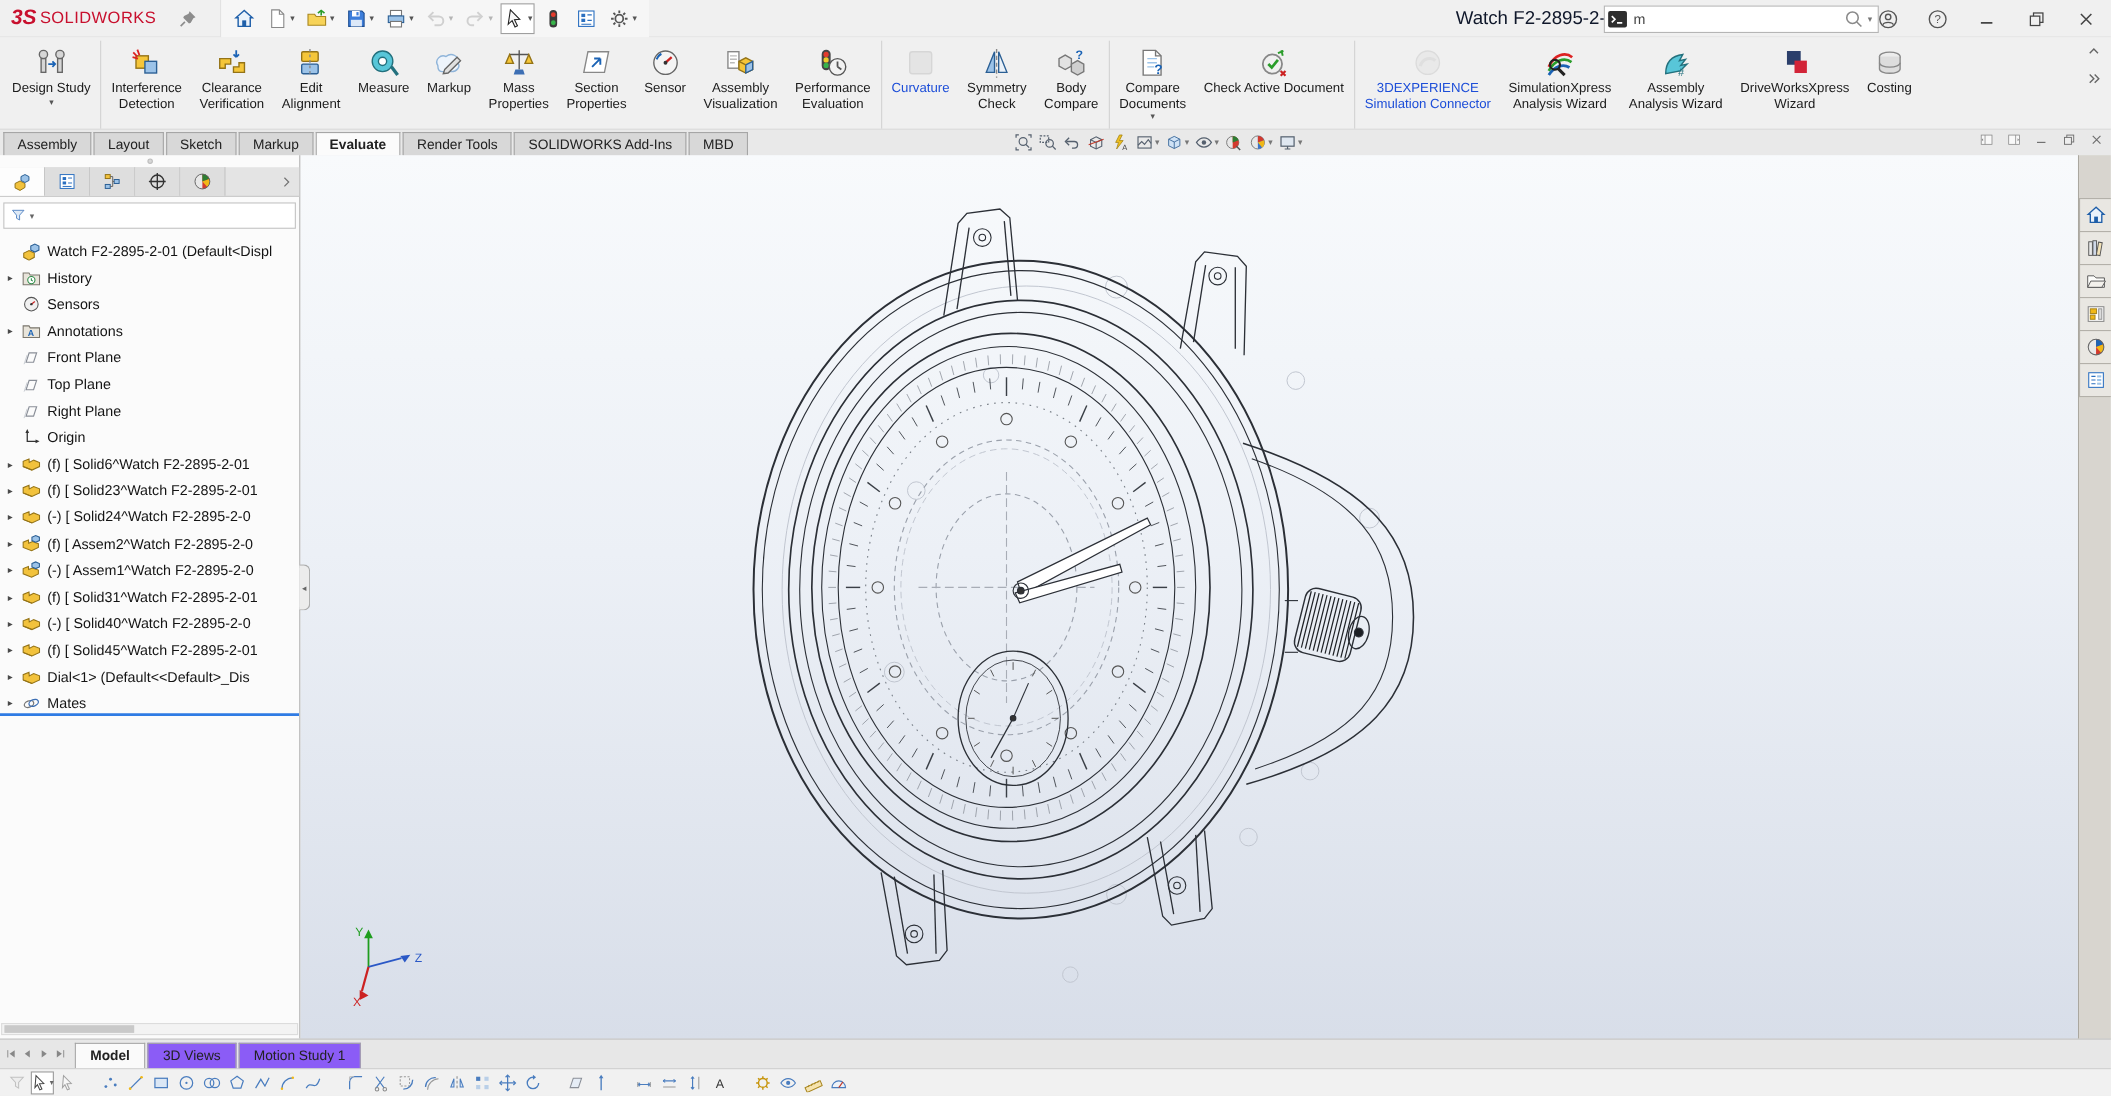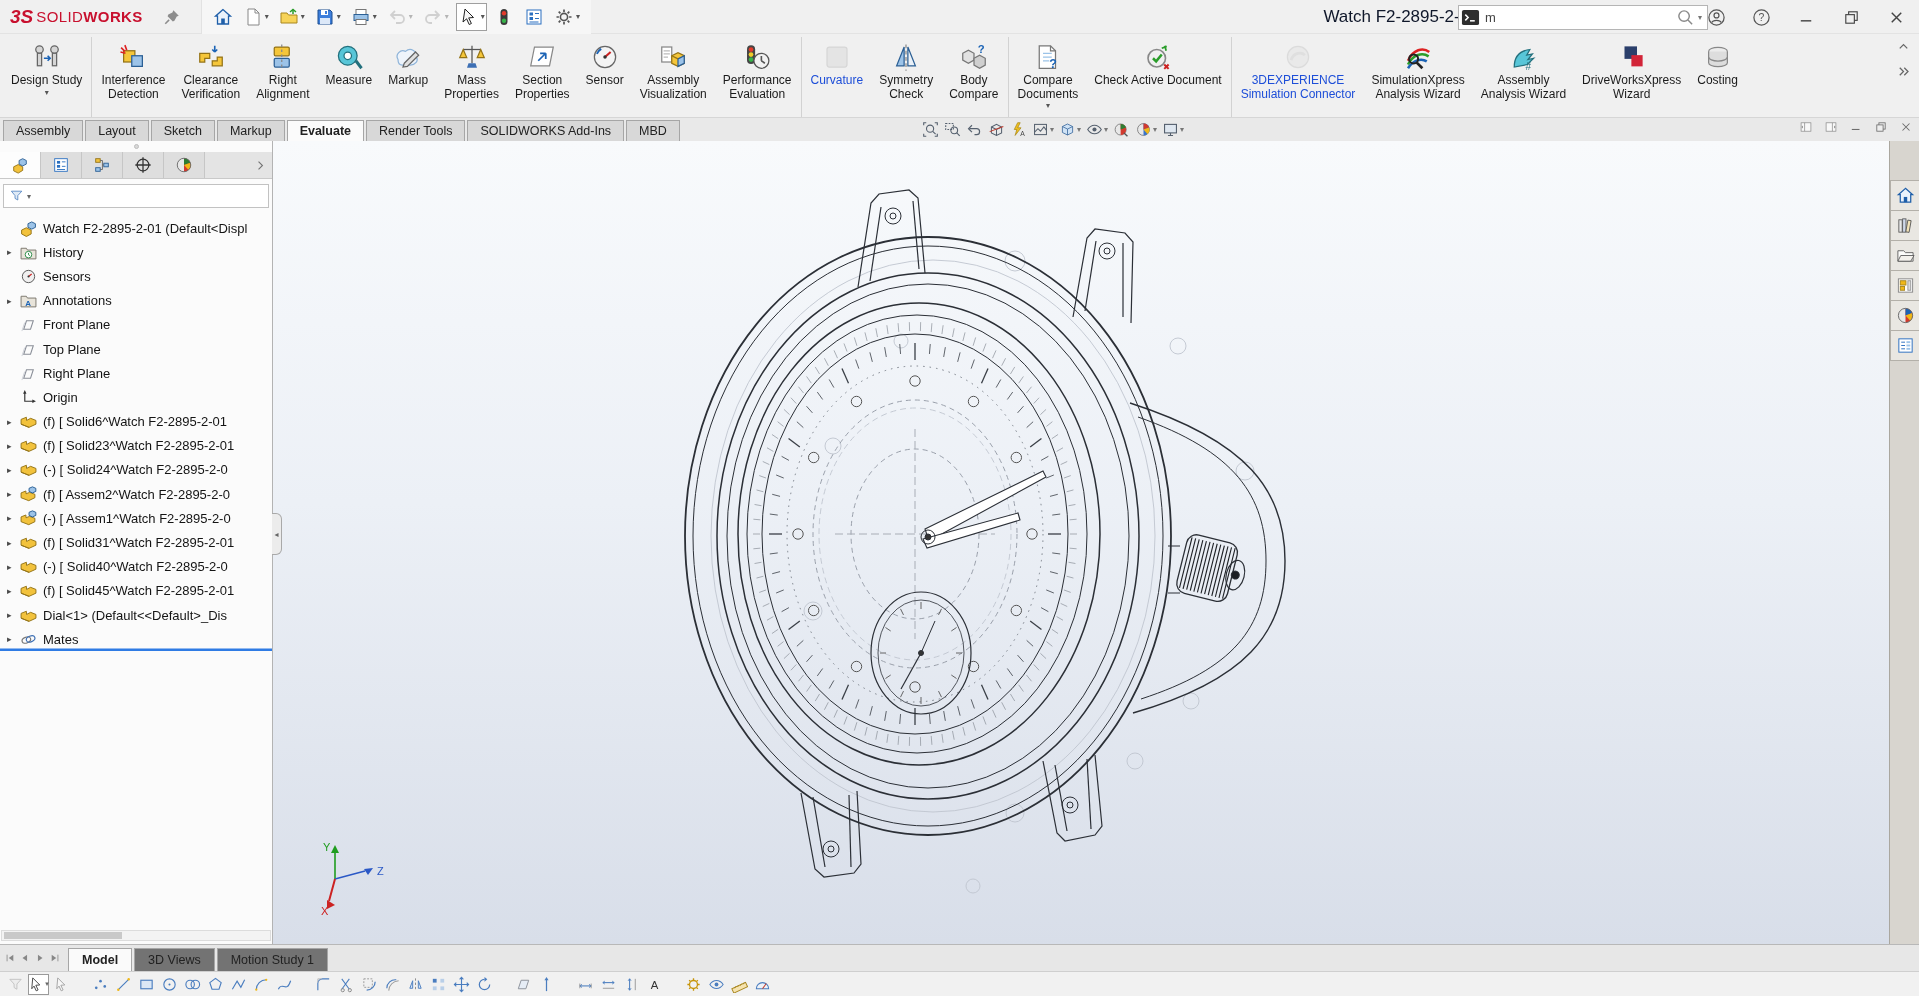--- a/index.html
+++ b/index.html
@@ -6,21 +6,21 @@
   html,body{width:1919px;height:996px;overflow:hidden}
   body{font-family:"Liberation Sans",sans-serif;font-size:13px;background:#f0f0f0;color:#1a1a1a}
   svg{display:block;width:100%;height:100%}
   .ic{display:inline-block;flex:none}
 
   
   .titlebar{height:34px;background:#f0f0f0;display:flex;align-items:center;position:relative;border-bottom:1px solid #e3e3e3}
   .logo{display:flex;align-items:center;margin:0 10px 0 10px;white-space:nowrap}
   .lmark{font-style:italic;font-weight:700;font-size:19px;color:#c8102e;margin-right:3px}
   .lsolid{font-weight:400;font-size:15px;color:#c8102e;letter-spacing:.4px}
-  .lworks{font-weight:700;font-size:15px;color:#c8102e;letter-spacing:.4px}
+  .lworks{font-weight:400;font-size:15px;color:#c8102e;letter-spacing:.4px}
   .menus{display:flex;align-items:center}
   .menu-item{padding:6px 11px;color:#1a1a1a;font-size:13.5px}
   .pinbtn{width:22px;height:22px;margin:0 8px;padding:2px}
   .qat{display:flex;align-items:center;margin-left:10px;height:34px;background:#f6f6f6;padding:0 6px;border-left:1px solid #e2e2e2}
   .qbtn{display:flex;align-items:center;padding:3px 2px;margin:0 2px;border:1px solid transparent}
   .qbtn .ic{width:20px;height:20px}
   .qbtn .dd{font-size:8px;color:#555;margin-left:2px}
   .qbtn.disabled{opacity:.4}
   .qbtn.boxed{border:1px solid #9f9f9f;background:#fff;padding-right:1px}
   .win-title{position:absolute;left:1010px;width:480px;text-align:right;font-size:17px;color:#0f172a;white-space:nowrap}
@@ -85,21 +85,21 @@
 
   .taskpane{width:30px;background:#d8d5cf;border-left:1px solid #aaa79f;display:flex;flex-direction:column;padding-top:39px}
   .tpbtn{height:31px;display:flex;align-items:center;justify-content:center;background:#e9e7e2;border:1px solid #b3b0a9;border-right:none;margin-bottom:-1px}
   .tpbtn .ic{width:19px;height:19px}
 
   
   .doctabs{height:27px;background:#e7e7e7;border-top:1px solid #b8b8b8;display:flex;align-items:flex-end;padding-left:2px}
   .dnav{display:flex;align-items:center;height:100%;margin-right:6px}
   .dnavbtn{width:15px;height:100%;display:flex;align-items:center;justify-content:center}
   .dnavbtn .ic{width:10px;height:10px;opacity:.65}
-  .dtab{padding:4px 13px;background:#737373;border:1px solid #a6a6a6;border-bottom:none;margin-right:2px;font-size:12.5px;color:#222}
+  .dtab{padding:4px 13px;background:#8b5cf6;border:1px solid #a6a6a6;border-bottom:none;margin-right:2px;font-size:12.5px;color:#222}
   .dtab.active{background:#fafafa;font-weight:700}
 
   
   .bottombar{height:25px;background:#f1f1f1;border-top:1px solid #cfcfcf;display:flex;align-items:center;padding-left:5px}
   .bbtn{width:21px;height:21px;display:flex;align-items:center;justify-content:center;margin-right:2px;border:1px solid transparent}
   .bbtn .ic{width:17px;height:17px}
   .bbtn .dd{font-size:7px;color:#666}
   .bbtn.boxed{border:1px solid #9a9a9a;background:#fff}
   .bbtn.disabled{opacity:.45}
   .bbtn.gap{margin-left:16px}
@@ -333,21 +333,21 @@
         <span class="rl2">Verification</span>
       </div>
       <div class="ritem">
         <span class="ric ic">
           <svg viewBox="0 0 24 24">
             <rect x="5" y="4" width="12" height="7" rx="1" fill="#f5c63a" stroke="#947316"></rect>
             <rect x="5" y="13" width="12" height="7" rx="1" fill="#9cc3e8" stroke="#2b5f94"></rect>
             <path d="M11 2v20" stroke="#888" stroke-dasharray="2 2"></path>
           </svg>
         </span>
-        <span class="rl1">Right</span>
+        <span class="rl1">Edit</span>
         <span class="rl2">Alignment</span>
       </div>
       <div class="ritem">
         <span class="ric ic">
           <svg viewBox="0 0 24 24">
             <circle cx="11" cy="11" r="7.5" fill="#58c6d8" stroke="#23707d"></circle>
             <circle cx="11" cy="11" r="3" fill="#fff" stroke="#23707d"></circle>
             <path d="M17.5 15l4.5 6" stroke="#23707d" stroke-width="2.4"></path>
           </svg>
         </span>

